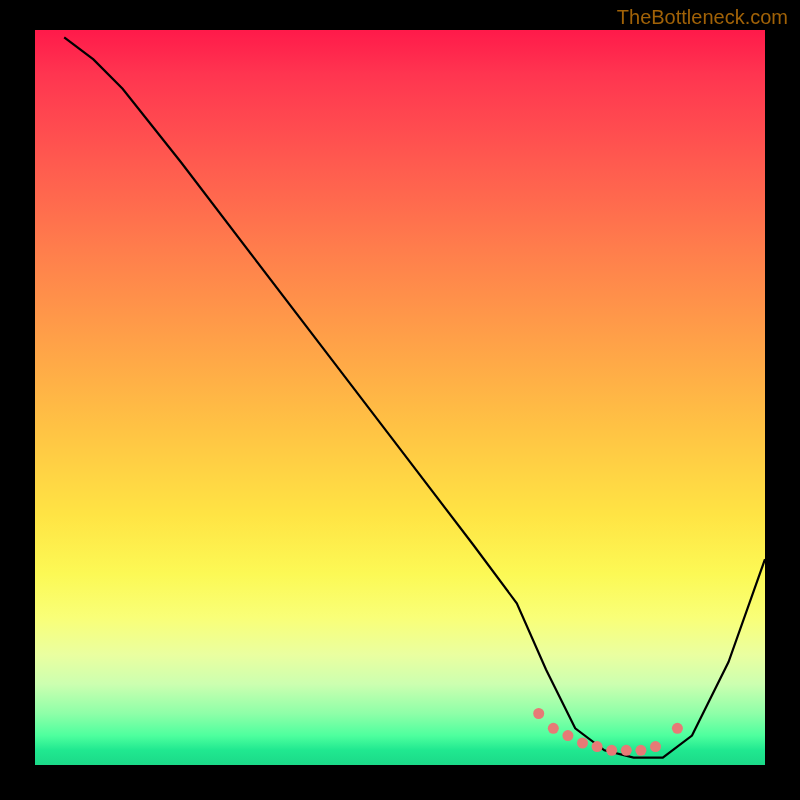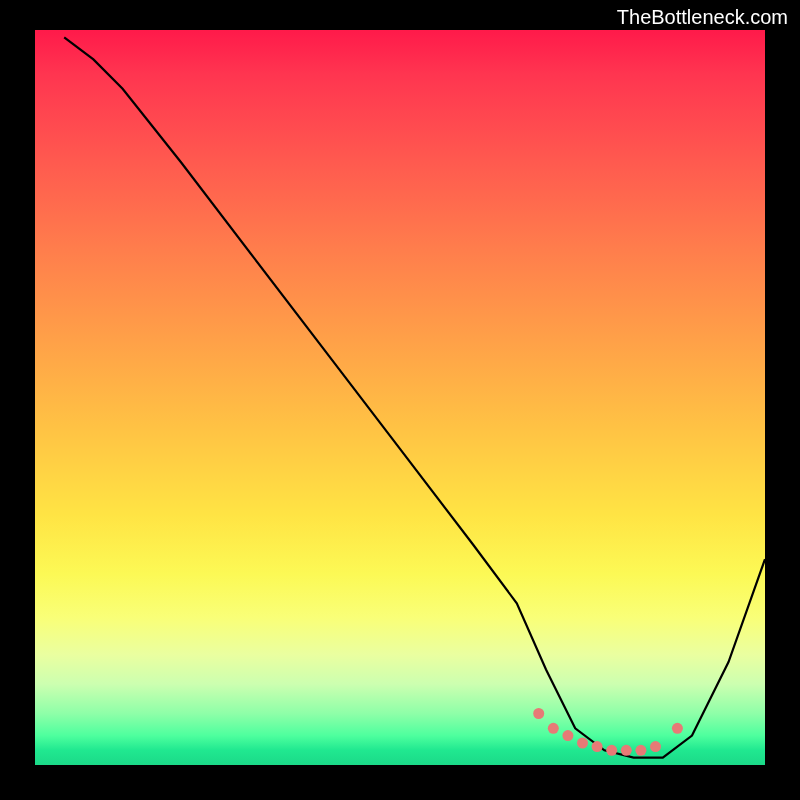--- a/index.html
+++ b/index.html
@@ -8,21 +8,21 @@
     width: 800px;
     height: 800px;
     background: #000;
     position: relative;
     font-family: Arial, sans-serif;
   }
   .watermark {
     position: absolute;
     top: 6px;
     right: 12px;
-    color: #ffffff;
+    color: #a16207;
     font-size: 20px;
     font-weight: 500;
     z-index: 10;
   }
   .plot-area {
     position: absolute;
     left: 35px;
     top: 30px;
     width: 730px;
     height: 735px;

